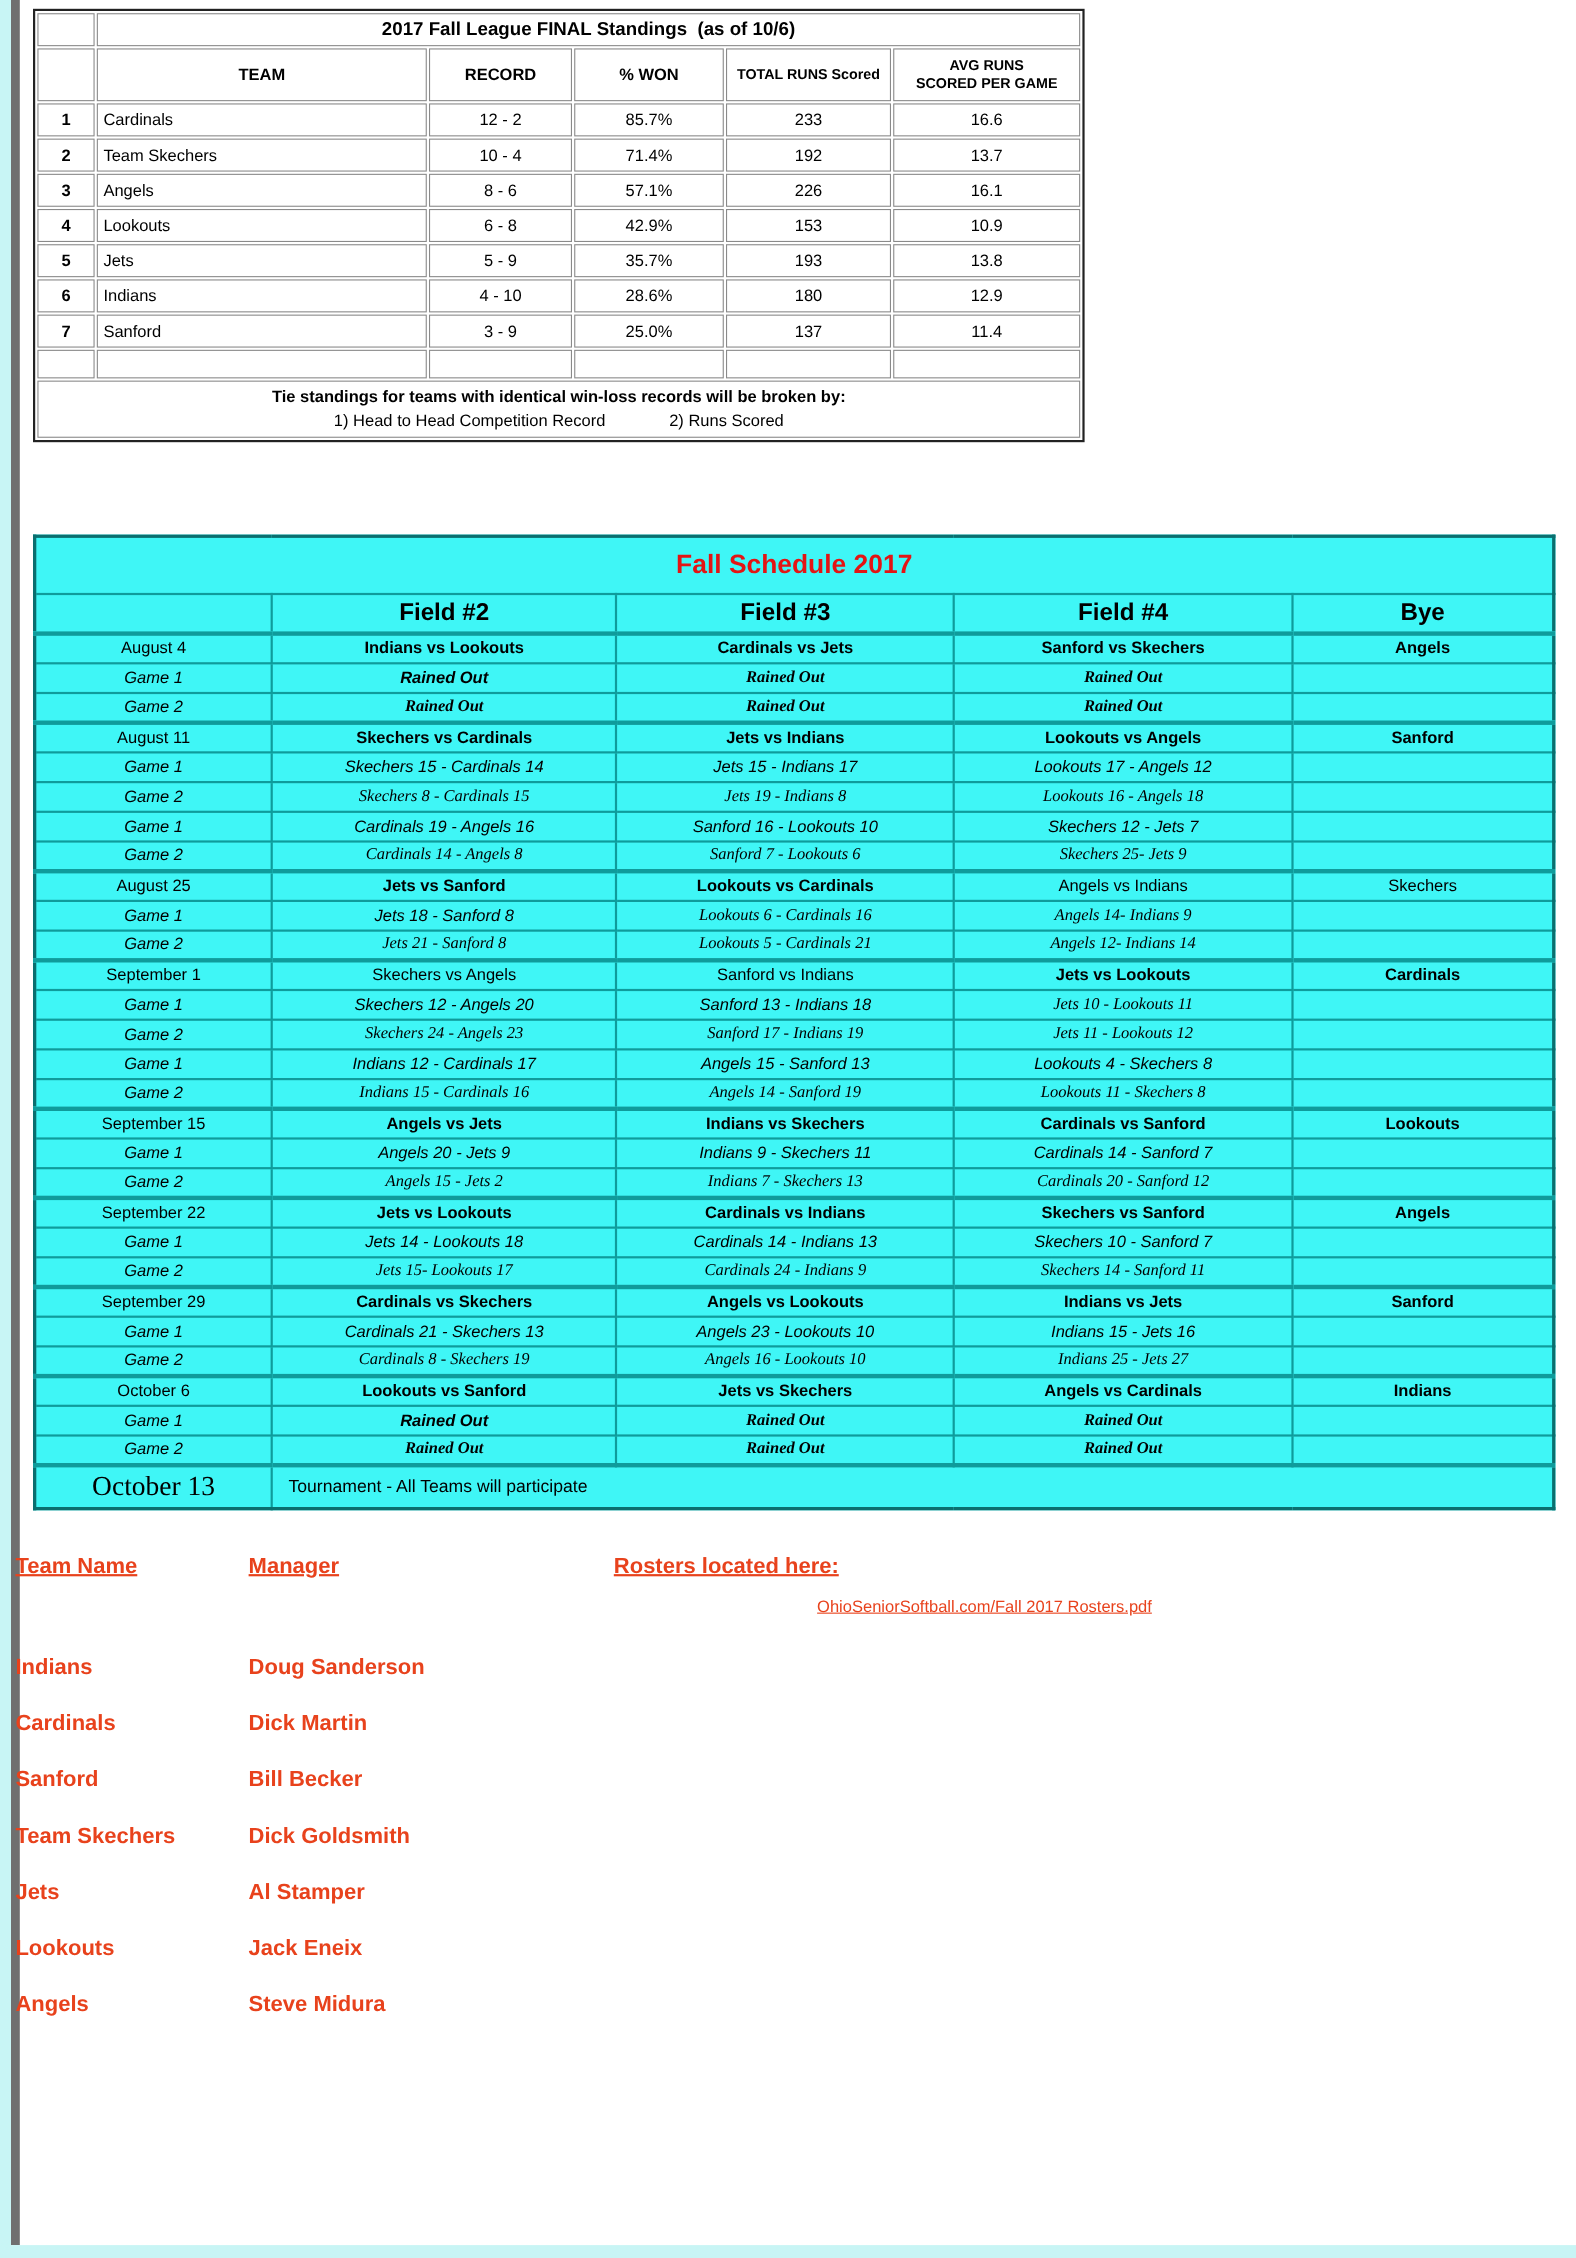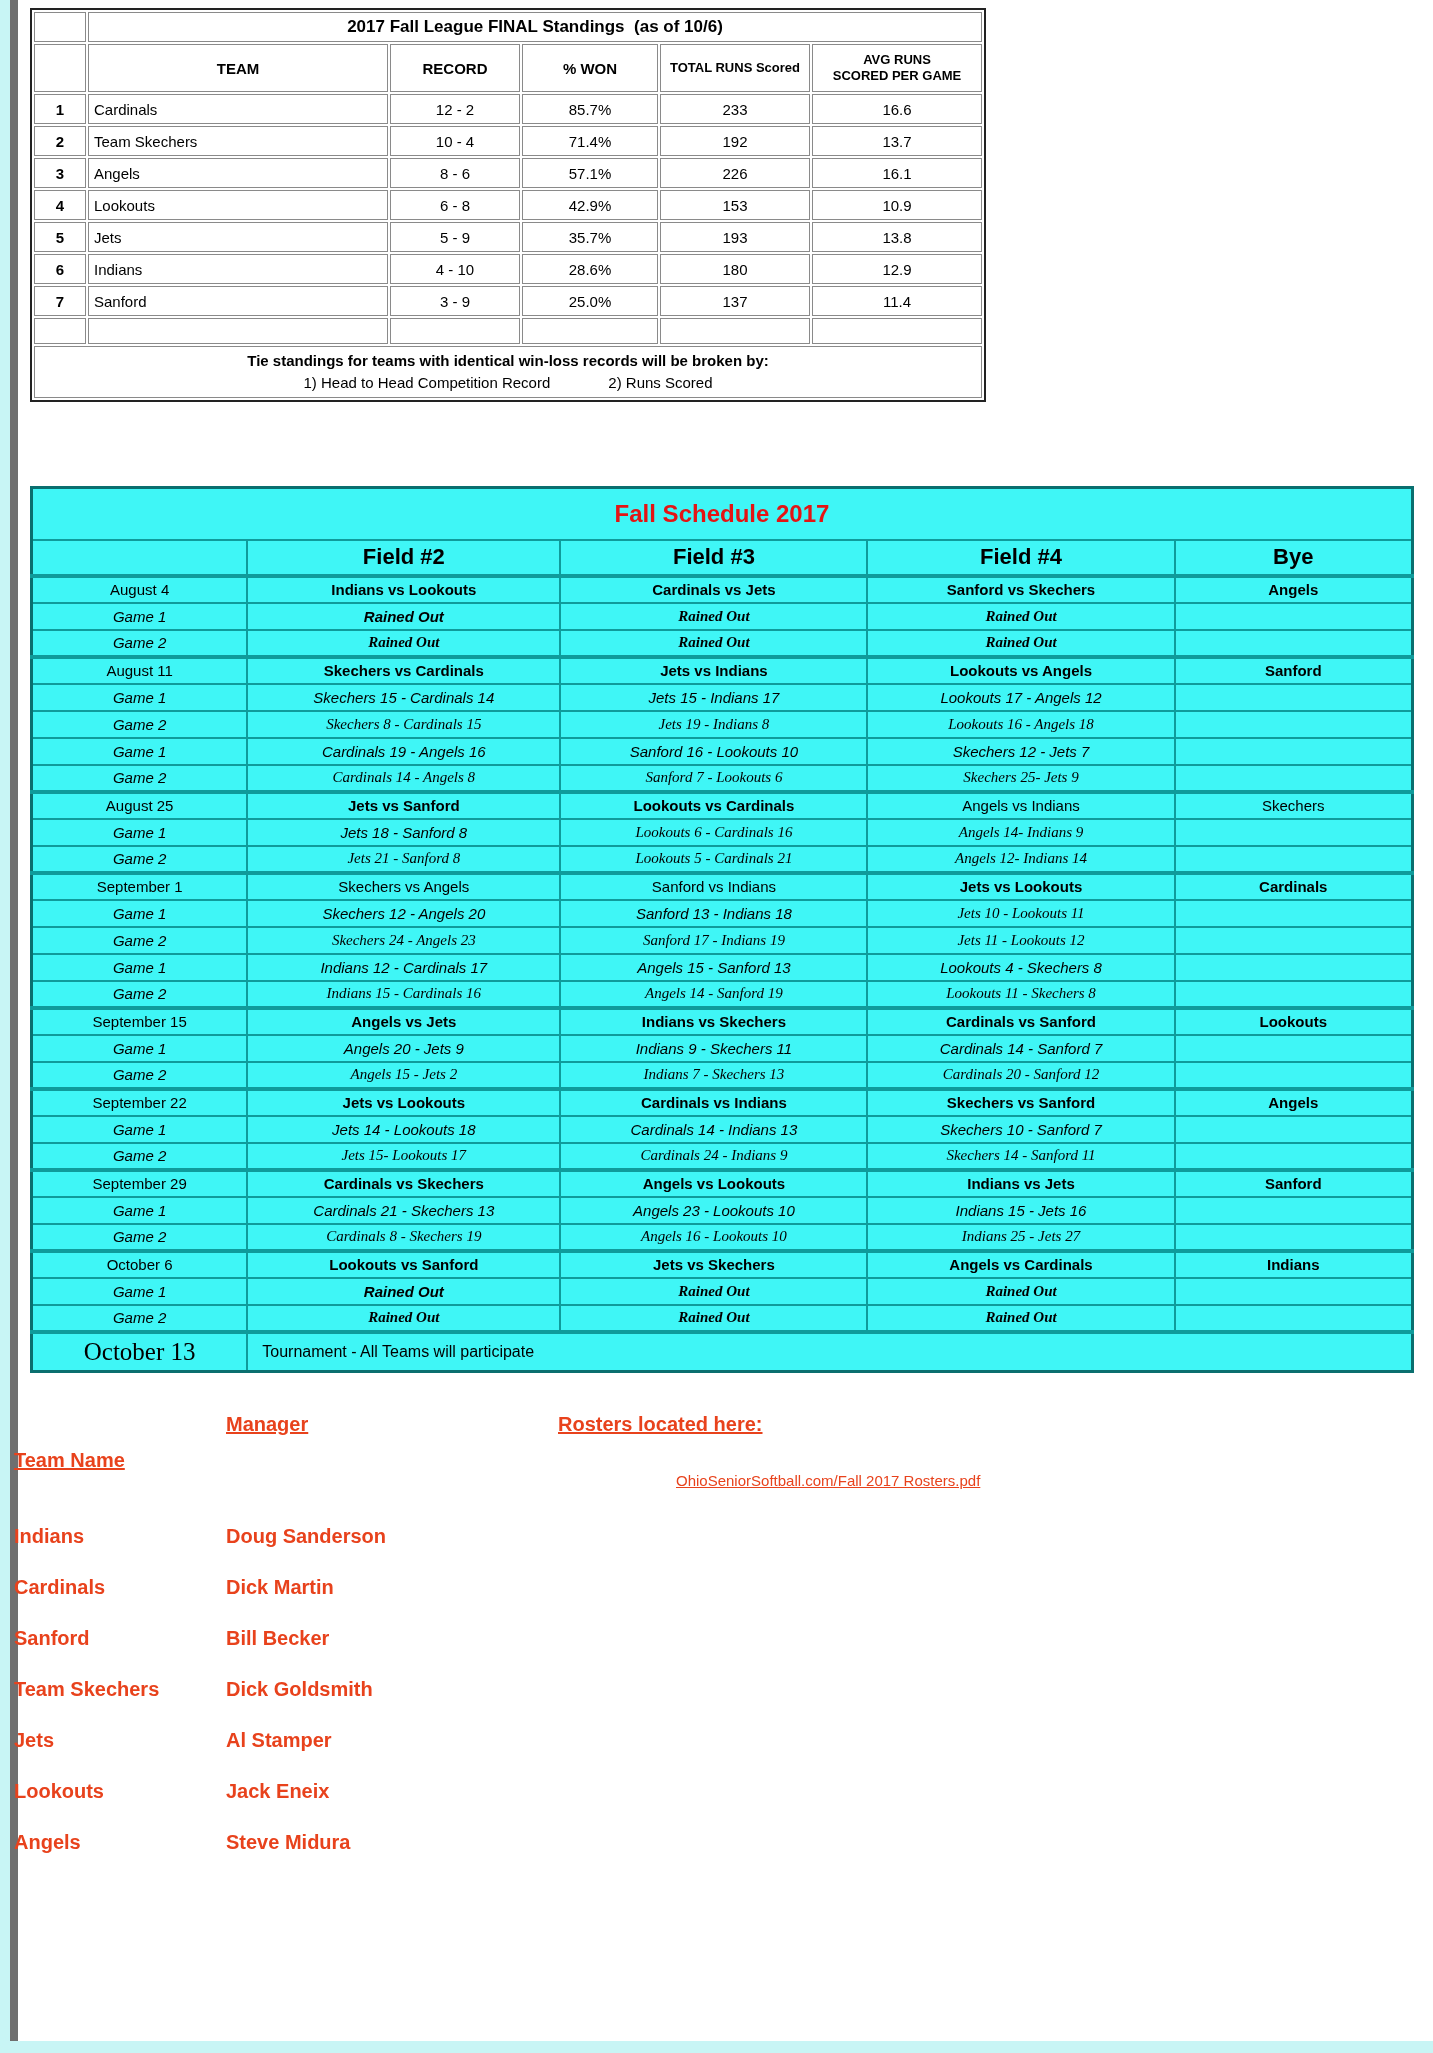--- a/index.html
+++ b/index.html
@@ -71,24 +71,24 @@
   .s-b{font-weight:bold;}
   .s-n{font-weight:normal;}
   .s-i{font-style:italic;}
   .s-bi{font-style:italic;font-weight:bold;}
   .s-is{font-style:italic;font-family:"Liberation Serif",serif;font-size:15.5px;}
   .s-bis{font-style:italic;font-weight:bold;font-family:"Liberation Serif",serif;font-size:15.5px;}
 
   
   .footer{margin-left:-16px;margin-top:40px;width:1100px;}
   .f-head{display:flex;font-size:20px;font-weight:bold;color:var(--footer-text);}
-  .f-head .c1{width:212px;text-decoration:underline;margin-top:36px;}
+  .f-head .c1{width:212px;text-decoration:underline;}
   .f-head .c2{width:332px;text-decoration:underline;}
   .f-head .c3{text-decoration:underline;}
-  .f-link-row{margin-left:662px;}
+  .f-link-row{margin-left:662px;margin-top:16px;text-align:center;}
   .f-link{font-size:15px;color:var(--footer-text);text-decoration:underline;cursor:pointer;}
   .f-list{margin-top:32px;}
   .f-row{display:flex;font-size:20px;font-weight:bold;color:var(--footer-text);margin-bottom:22px;height:29px;align-items:center;}
   .f-row .c1{width:212px;}
 </style>
 </head>
 <body>
 
 <div class="edge-left"></div>
 <div class="edge-bar"></div>

